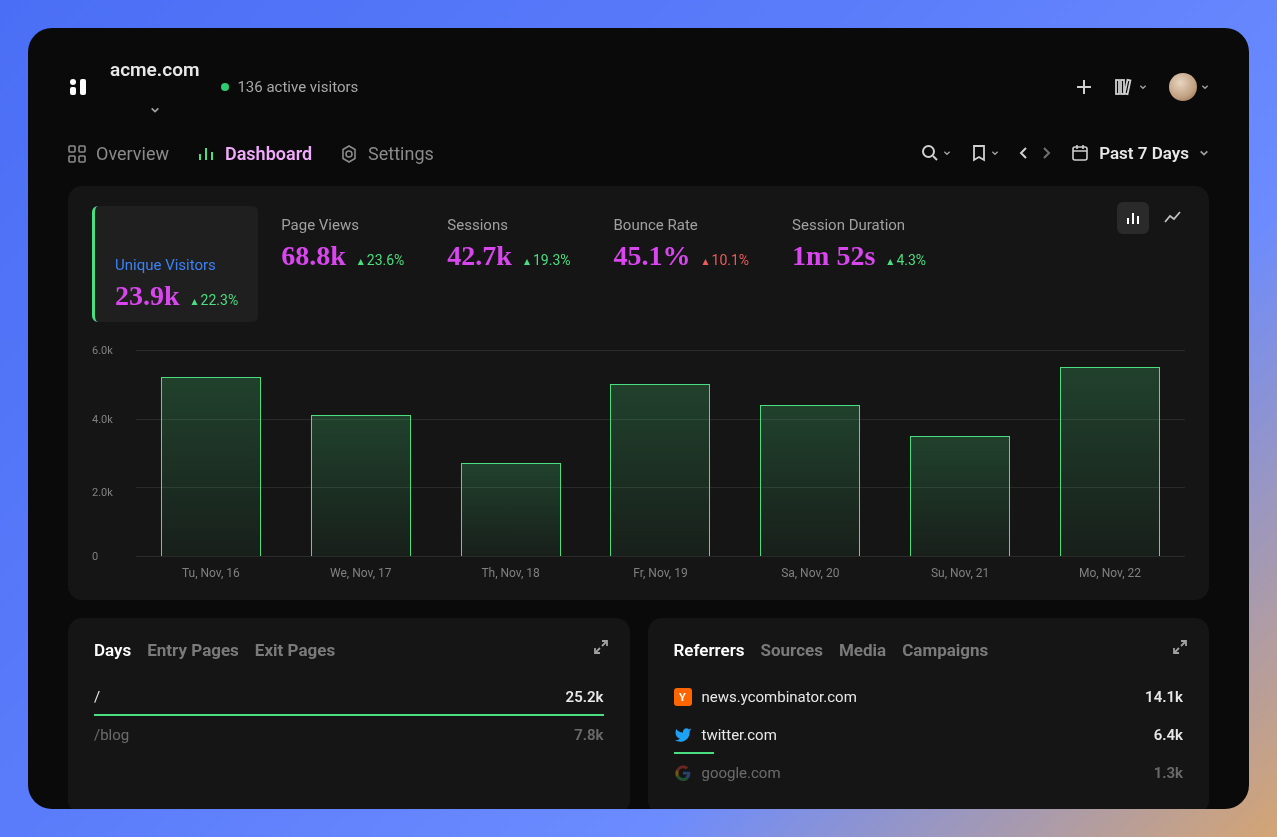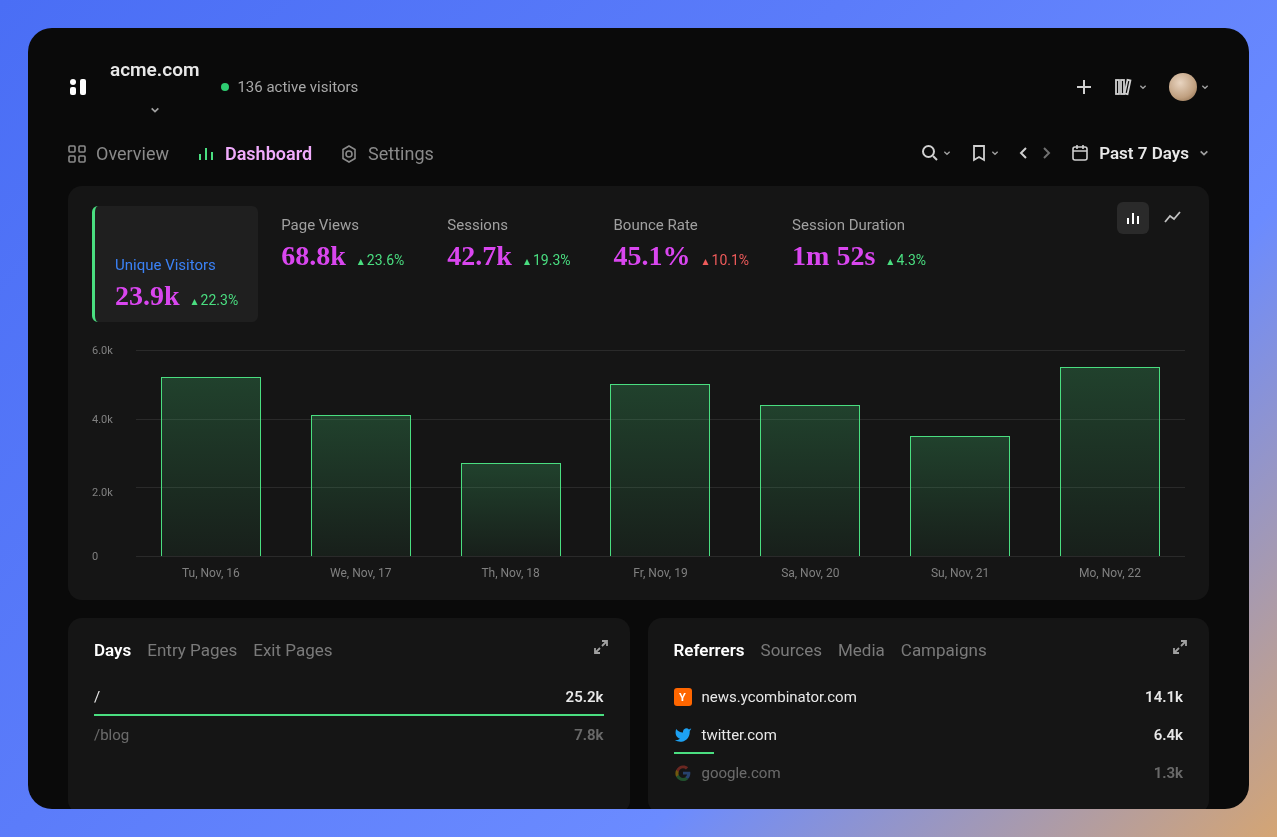--- a/index.html
+++ b/index.html
@@ -62,21 +62,21 @@
 .grid-line { position: absolute; left: 0; right: 0; height: 1px; background: #2a2a2a; }
 .y-label { position: absolute; left: 0; font-size: 11px; color: #808080; transform: translateY(-50%); }
 .bars { position: absolute; left: 44px; right: 0; bottom: 24px; top: 0; display: flex; justify-content: space-around; align-items: flex-end; }
 .bar { width: 100px; background: linear-gradient(180deg, rgba(74,222,128,0.22) 0%, rgba(74,222,128,0.05) 100%); border: 1.5px solid #4ade80; border-bottom: none; }
 .x-labels { position: absolute; left: 44px; right: 0; bottom: 0; display: flex; justify-content: space-around; }
 .x-label { font-size: 12px; color: #808080; width: 100px; text-align: center; }
 
 .bottom-row { display: flex; gap: 18px; }
 .bottom-card { flex: 1; padding: 22px 26px; position: relative; }
 .card-tabs { display: flex; gap: 16px; margin-bottom: 18px; }
-.card-tab { font-size: 17px; color: #7a7a7a; cursor: pointer; font-weight: 400; }
+.card-tab { font-size: 17px; color: #7a7a7a; cursor: pointer; font-weight: 700; }
 .card-tab.active { color: #fff; font-weight: 600; }
 .expand-icon { position: absolute; top: 22px; right: 22px; cursor: pointer; color: #a0a0a0; }
 
 .list-row { display: flex; justify-content: space-between; align-items: center; padding: 10px 0; position: relative; font-size: 15px; }
 .list-row.faded { opacity: 0.4; justify-content: space-between; }
 .list-text { position: relative; z-index: 2; display: flex; align-items: center; gap: 10px; }
 .list-value { font-weight: 600; }
 .progress-underline { position: absolute; bottom: 0; left: 0; height: 2px; background: #4ade80; }
 .ref-icon { width: 18px; height: 18px; border-radius: 3px; display: flex; align-items: center; justify-content: center; font-size: 11px; font-weight: bold; flex-shrink: 0; }
 .yc { background: #ff6600; color: #fff; }

